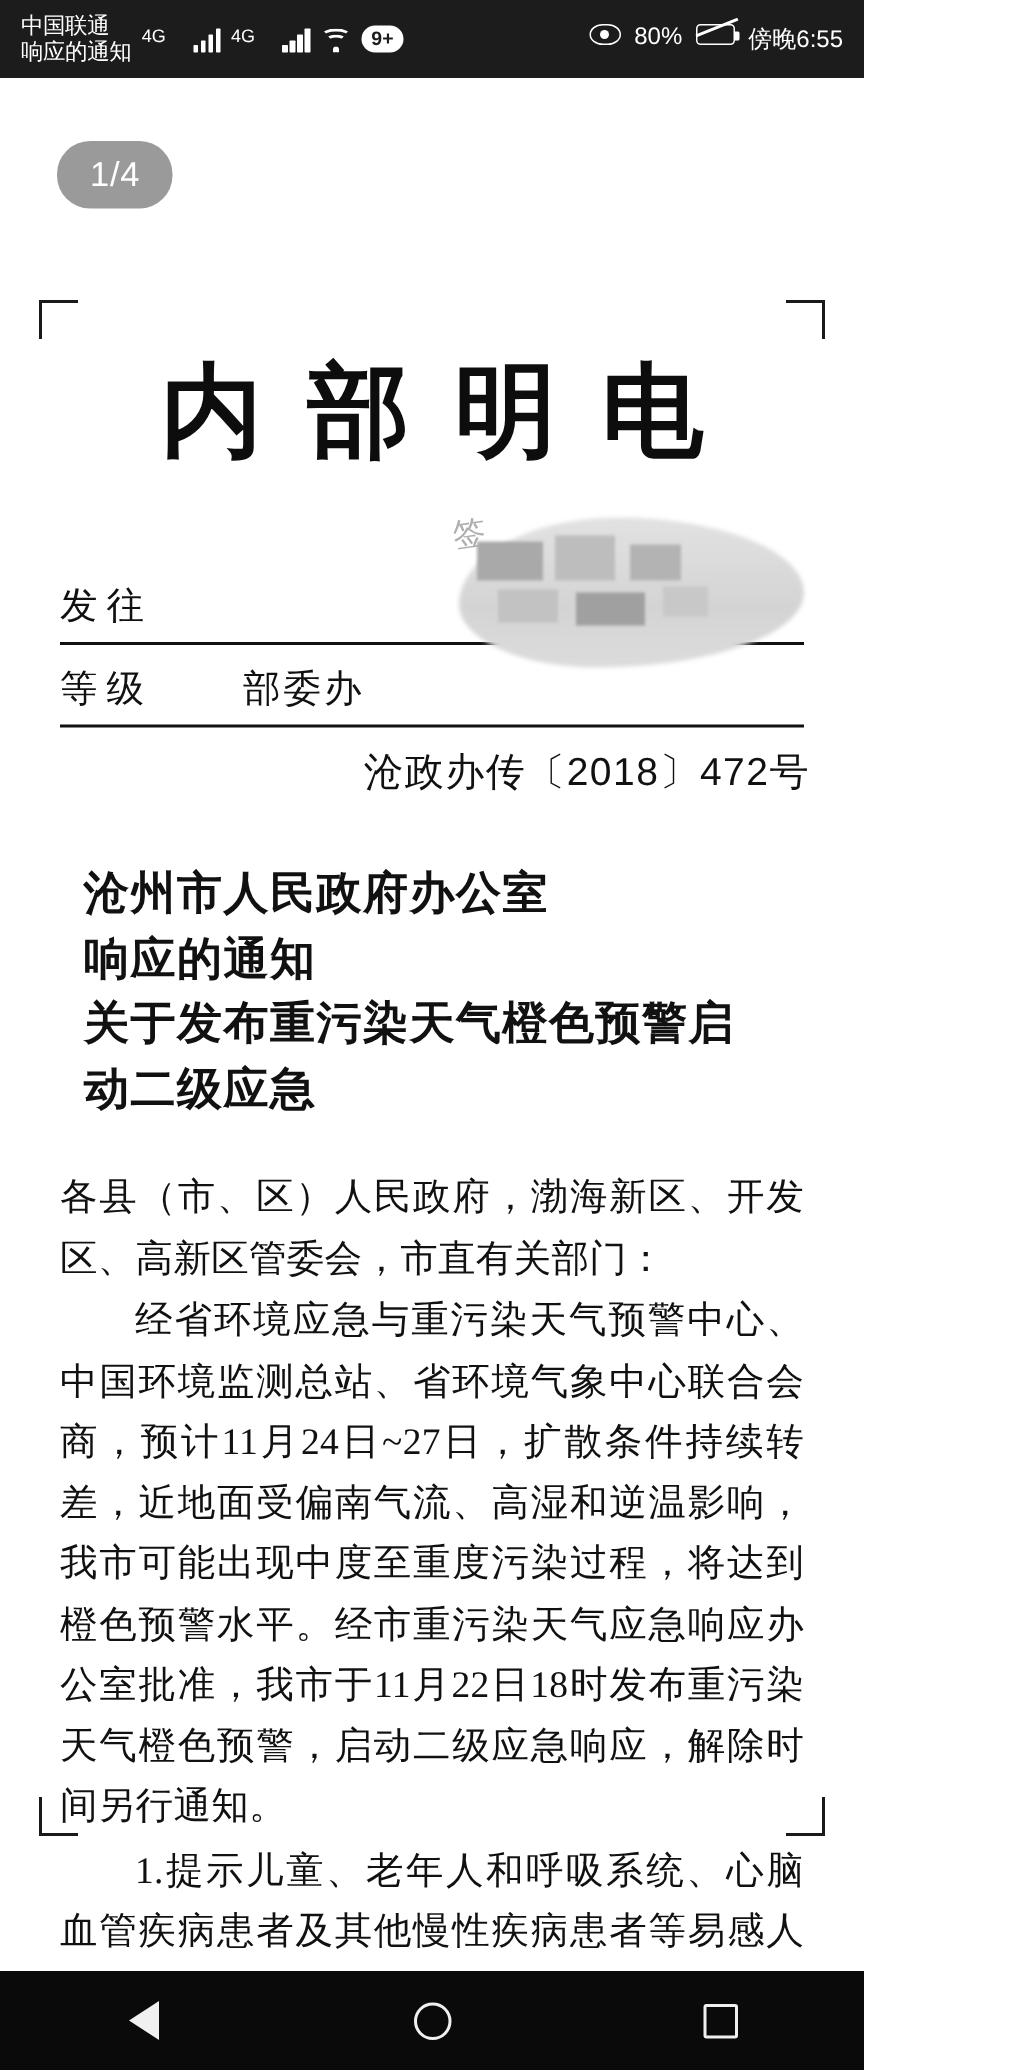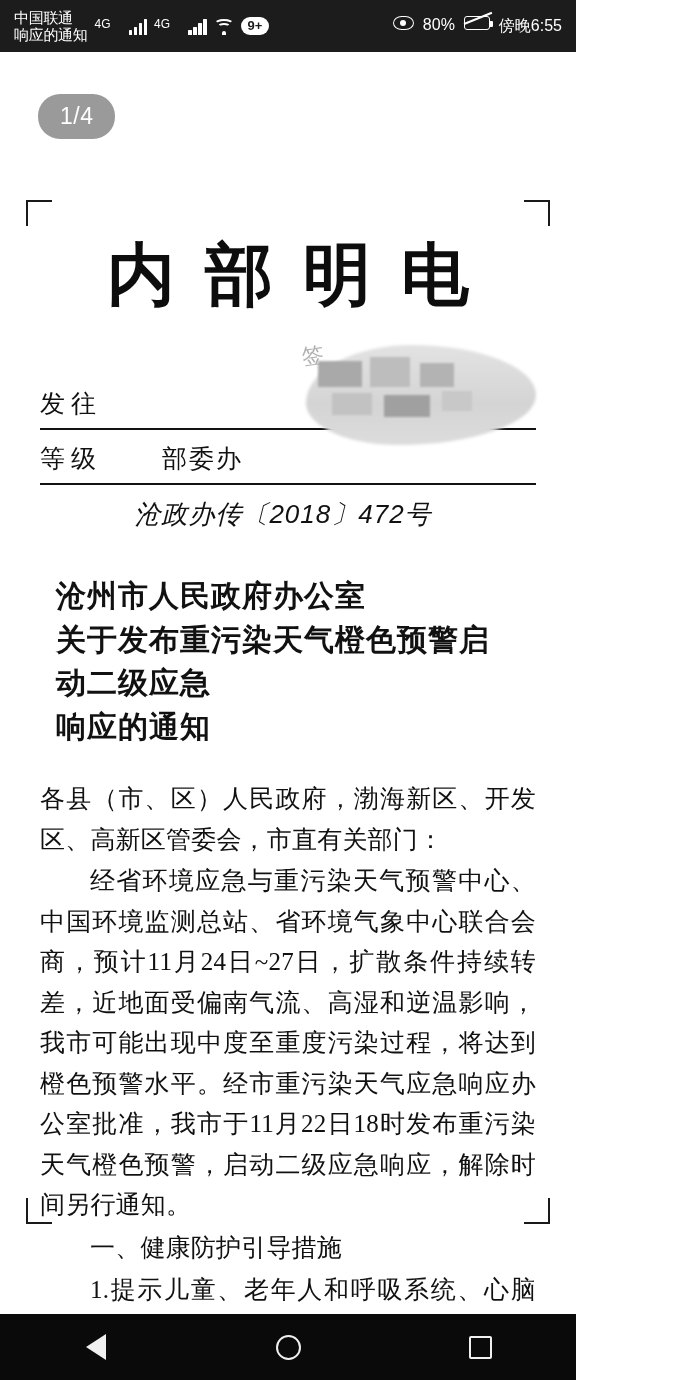--- a/index.html
+++ b/index.html
@@ -179,25 +179,24 @@
   .redaction .px.p3 { left: 124px; top: 28px; width: 34px; height: 24px; background: #b3b3b3; }
   .redaction .px.p4 { left: 36px; top: 58px; width: 40px; height: 22px; background: #c2c2c2; }
   .redaction .px.p5 { left: 88px; top: 60px; width: 46px; height: 22px; background: #a0a0a0; }
   .redaction .px.p6 { left: 146px; top: 56px; width: 30px; height: 20px; background: #c8c8c8; }
   .redaction .scribble {
     position: absolute; left: 6px; top: 6px;
     font-size: 22px; color: #6f6f6f; opacity: 0.55; transform: rotate(-8deg);
   }
 
   .doc-number {
-    text-align: center;
+    text-align: right;
     font-size: 26px;
     letter-spacing: 1px;
     padding-right: 10px;
-    font-style: italic;
   }
 
   .heading-block {
     margin-top: 42px;
     text-align: left;
     font-family: "DejaVu Sans", sans-serif;
     font-weight: bold;
     font-size: 30px;
     line-height: 1.45;
     letter-spacing: 1px;
@@ -314,28 +313,27 @@
         <div class="meta-row">
           <span class="meta-label">等级</span>
           <span class="meta-value">部委办</span>
         </div>
       </div>
 
       <div class="doc-number">沧政办传〔2018〕472号</div>
 
       <div class="heading-block">
         <div>沧州市人民政府办公室</div>
+        <div>响应的通知</div>
         <div>关于发布重污染天气橙色预警启动二级应急</div>
-        <div>响应的通知</div>
       </div>
 
       <div class="body-block">
         <p>各县（市、区）人民政府，渤海新区、开发区、高新区管委会，市直有关部门：</p>
         <p class="indent">经省环境应急与重污染天气预警中心、中国环境监测总站、省环境气象中心联合会商，预计11月24日~27日，扩散条件持续转差，近地面受偏南气流、高湿和逆温影响，我市可能出现中度至重度污染过程，将达到橙色预警水平。经市重污染天气应急响应办公室批准，我市于11月22日18时发布重污染天气橙色预警，启动二级应急响应，解除时间另行通知。</p>
-        <p class="indent">一、健康防护引导措施</p>
         <p class="indent">1.提示儿童、老年人和呼吸系统、心脑血管疾病患者及其他慢性疾病患者等易感人群留在室内，少开窗通风，确需外出必须</p>
       </div>
     </div>
   </div>
 
   <div class="nav-bar">
     <div class="nav-btn">
       <span class="tri-back"></span>
     </div>
     <div class="nav-btn">

